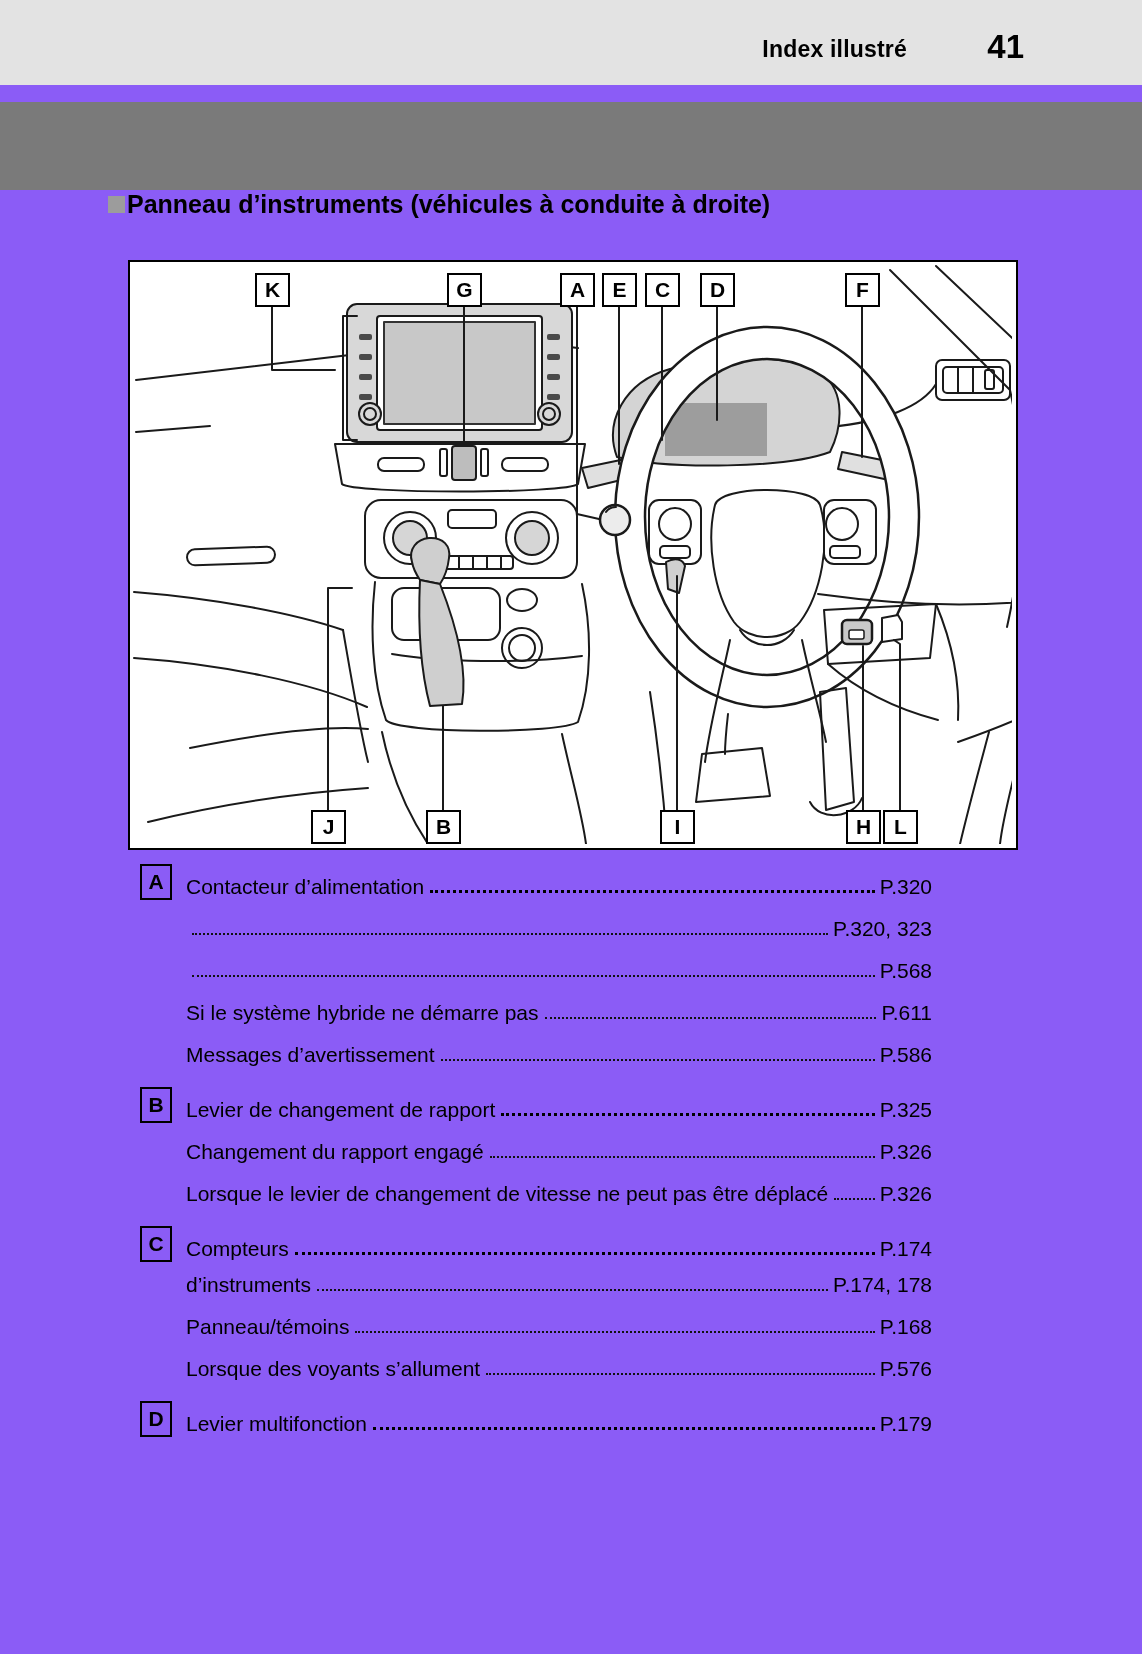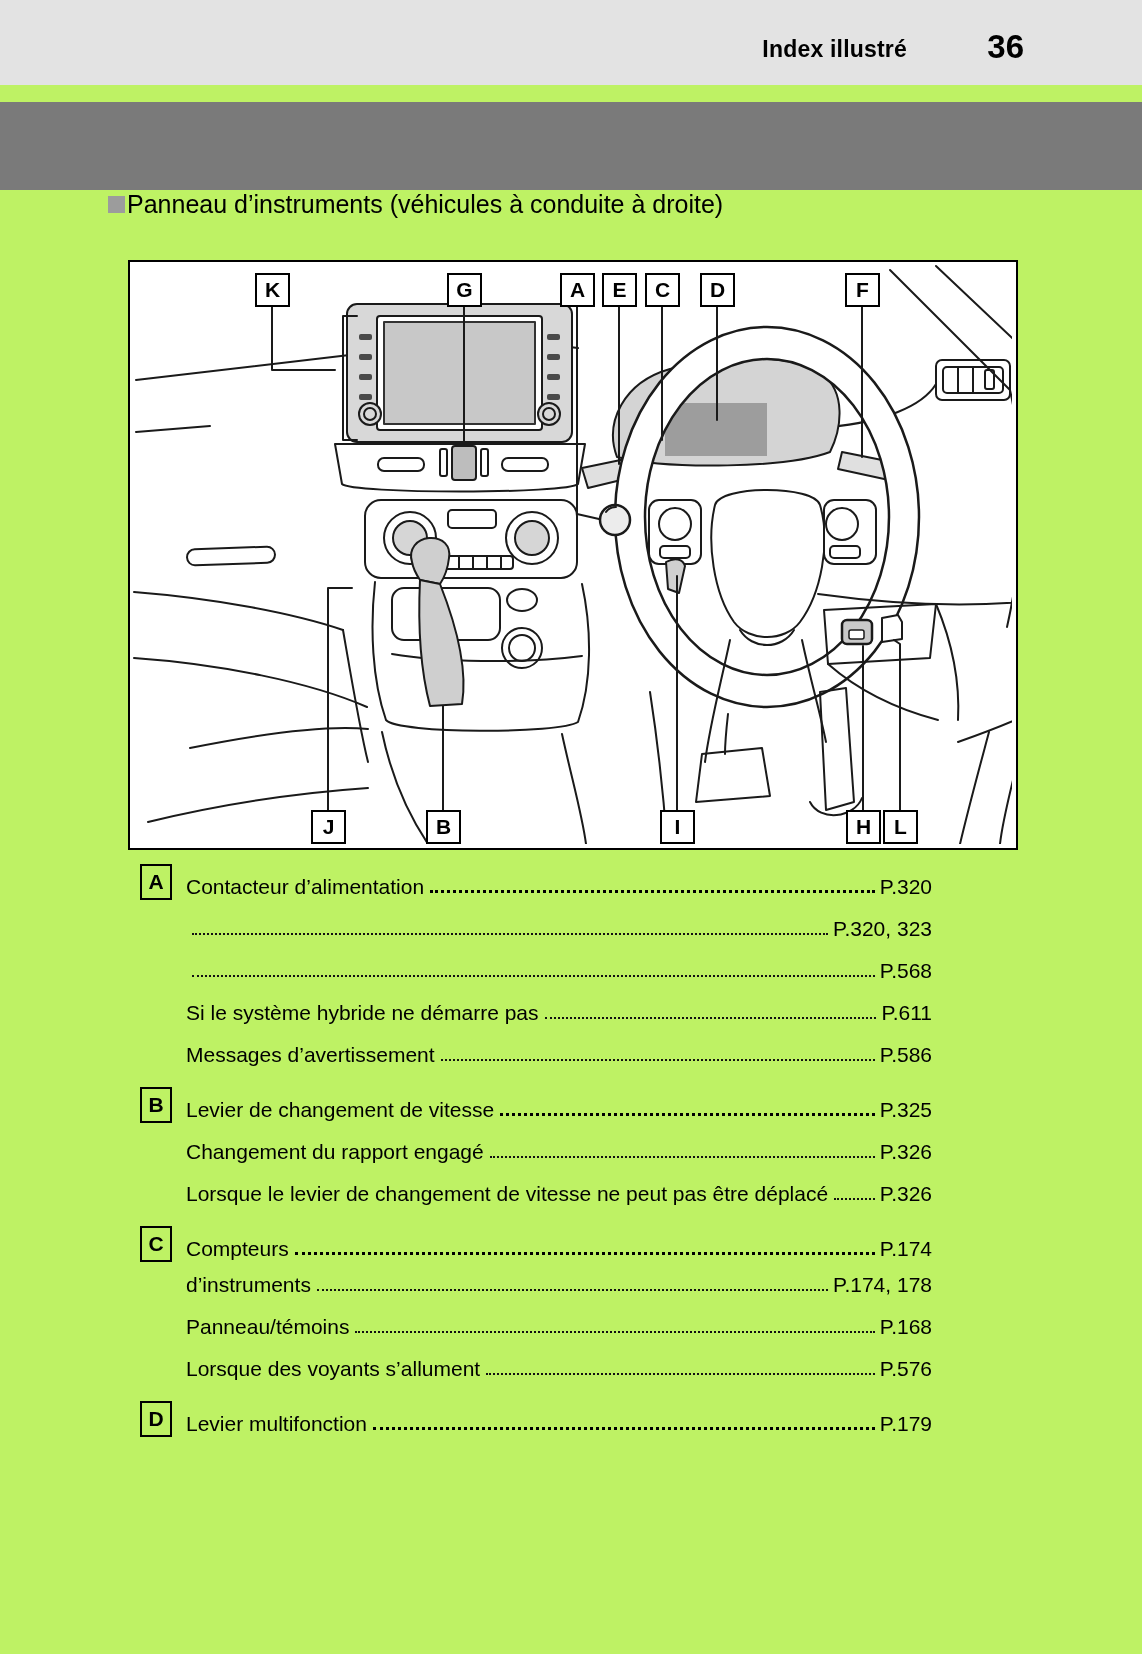--- a/index.html
+++ b/index.html
@@ -1,26 +1,26 @@
 <!DOCTYPE html>
 <html><head>
 <meta charset="utf-8">
 <style>
   html,body{margin:0;padding:0;background:#fff;}
   body{width:1142px;height:1654px;position:relative;font-family:"Liberation Sans",sans-serif;color:#000;overflow:hidden;}
-  .page{position:absolute;inset:0;background:#bef264;}
+  .page{position:absolute;inset:0;background:#8b5cf6;}
 
   
   .band-top{position:absolute;left:0;top:0;width:1142px;height:85px;background:#e3e3e3;}
   .hdr-label{position:absolute;top:36px;right:235px;font-size:23px;font-weight:bold;letter-spacing:.2px;}
   .hdr-page{position:absolute;top:28px;right:118px;font-size:33px;font-weight:bold;}
   .band-dark{position:absolute;left:0;top:102px;width:1142px;height:88px;background:#7a7a7a;}
 
   
-  .sec-title{position:absolute;left:108px;top:190px;font-size:25px;font-weight:normal;display:flex;align-items:center;}
+  .sec-title{position:absolute;left:108px;top:190px;font-size:25px;font-weight:bold;display:flex;align-items:center;}
   .sq{display:inline-block;width:17px;height:17px;background:#9c9c9c;margin-right:2px;}
 
   
   .fig{position:absolute;left:128px;top:260px;width:886px;height:586px;border:2px solid #000;background:#fff;}
   .fig svg{position:absolute;left:0;top:0;}
   .callout{position:absolute;width:35px;height:34px;background:#fff;border:2.5px solid #000;box-sizing:border-box;
            font-size:21px;font-weight:bold;text-align:center;line-height:29px;}
 
   
   .list{position:absolute;left:140px;top:858px;width:792px;}
@@ -37,21 +37,21 @@
   .leader.bd{border-bottom:3px dotted #000;}
   .pg{white-space:nowrap;line-height:27px;}
 </style>
 </head>
 <body>
 
 <div class="page">
 
   <div class="band-top"></div>
   <div class="hdr-label">Index illustré</div>
-  <div class="hdr-page">36</div>
+  <div class="hdr-page">41</div>
   <div class="band-dark"></div>
 
   <div class="sec-title">
     <span class="sq"></span>
     <span>Panneau d’instruments (véhicules à conduite à droite)</span>
   </div>
 
   <div class="fig">
     <svg width="882" height="582" viewBox="0 0 882 582">
       <g fill="none" stroke="#1a1a1a" stroke-width="2" stroke-linecap="round" stroke-linejoin="round">
@@ -249,21 +249,21 @@
     </div>
     <div class="row">
       <span class="indent"></span>
       <span class="lbl">Messages d’avertissement</span>
       <span class="leader"></span>
       <span class="pg">P.586</span>
     </div>
 
     <div class="row sect">
       <span class="lbox">B</span>
-      <span class="lbl b">Levier de changement de vitesse</span>
+      <span class="lbl b">Levier de changement de rapport</span>
       <span class="leader bd"></span>
       <span class="pg b">P.325</span>
     </div>
     <div class="row">
       <span class="indent"></span>
       <span class="lbl">Changement du rapport engagé</span>
       <span class="leader"></span>
       <span class="pg">P.326</span>
     </div>
     <div class="row">

